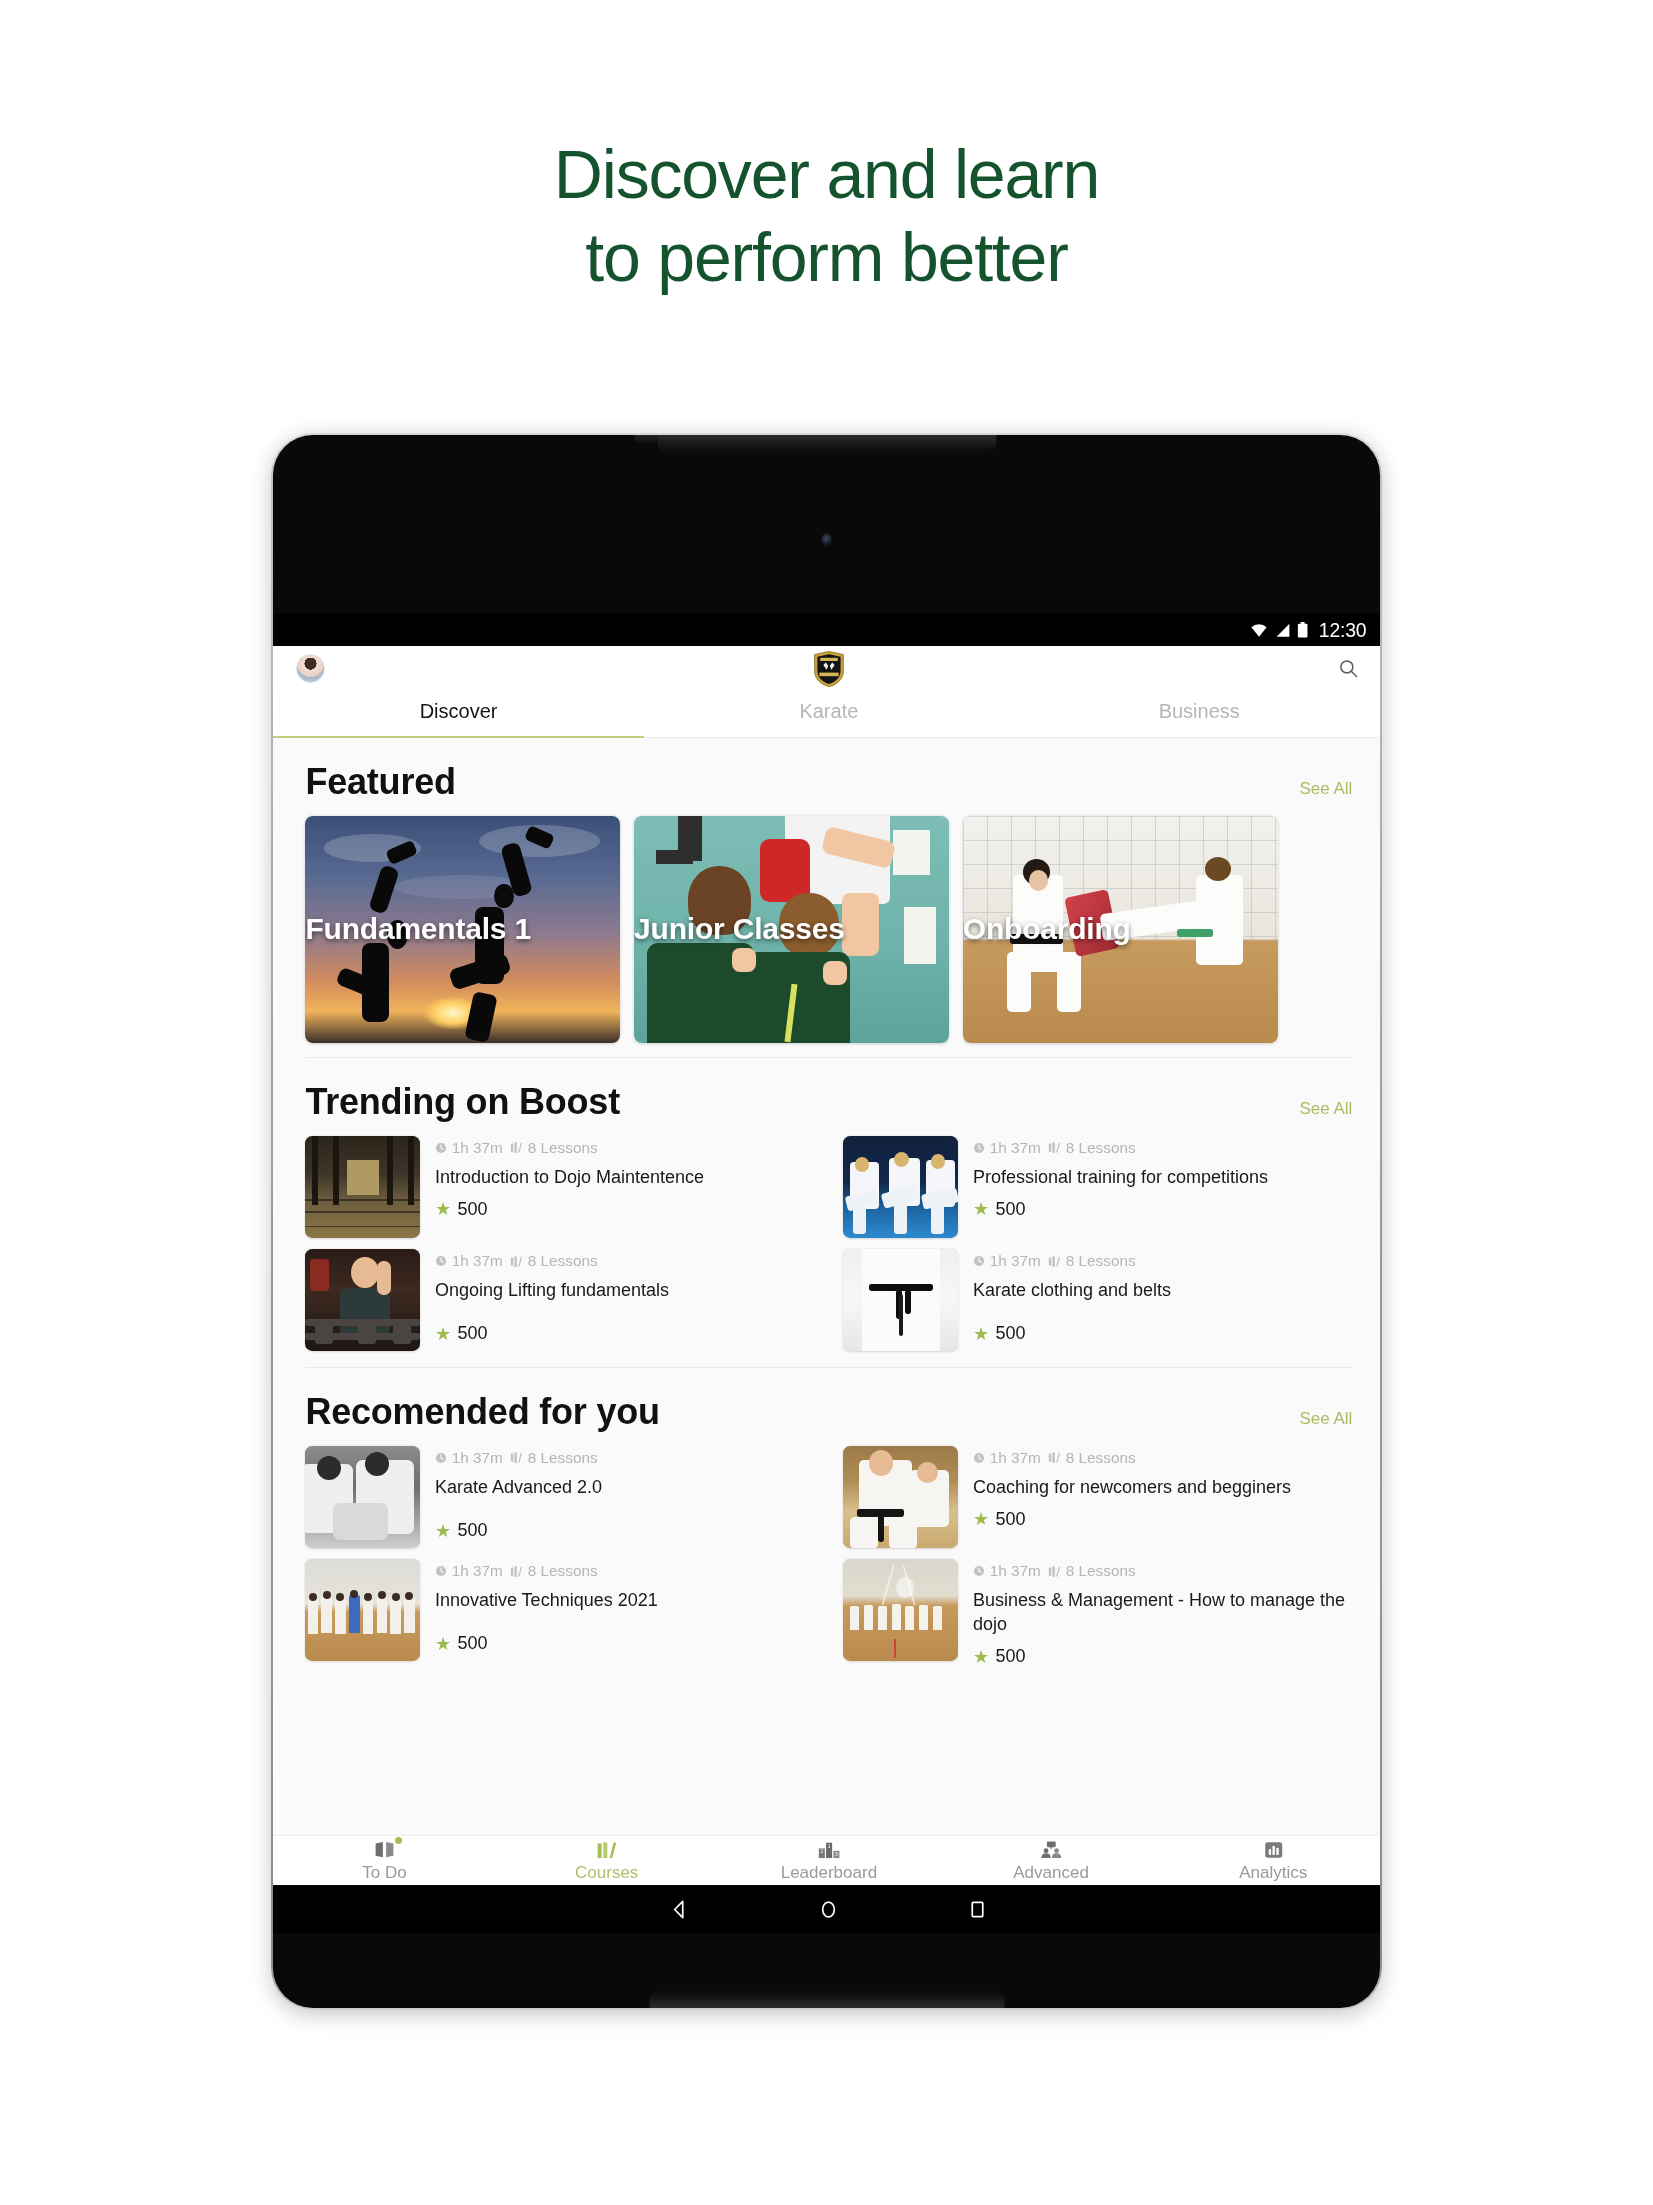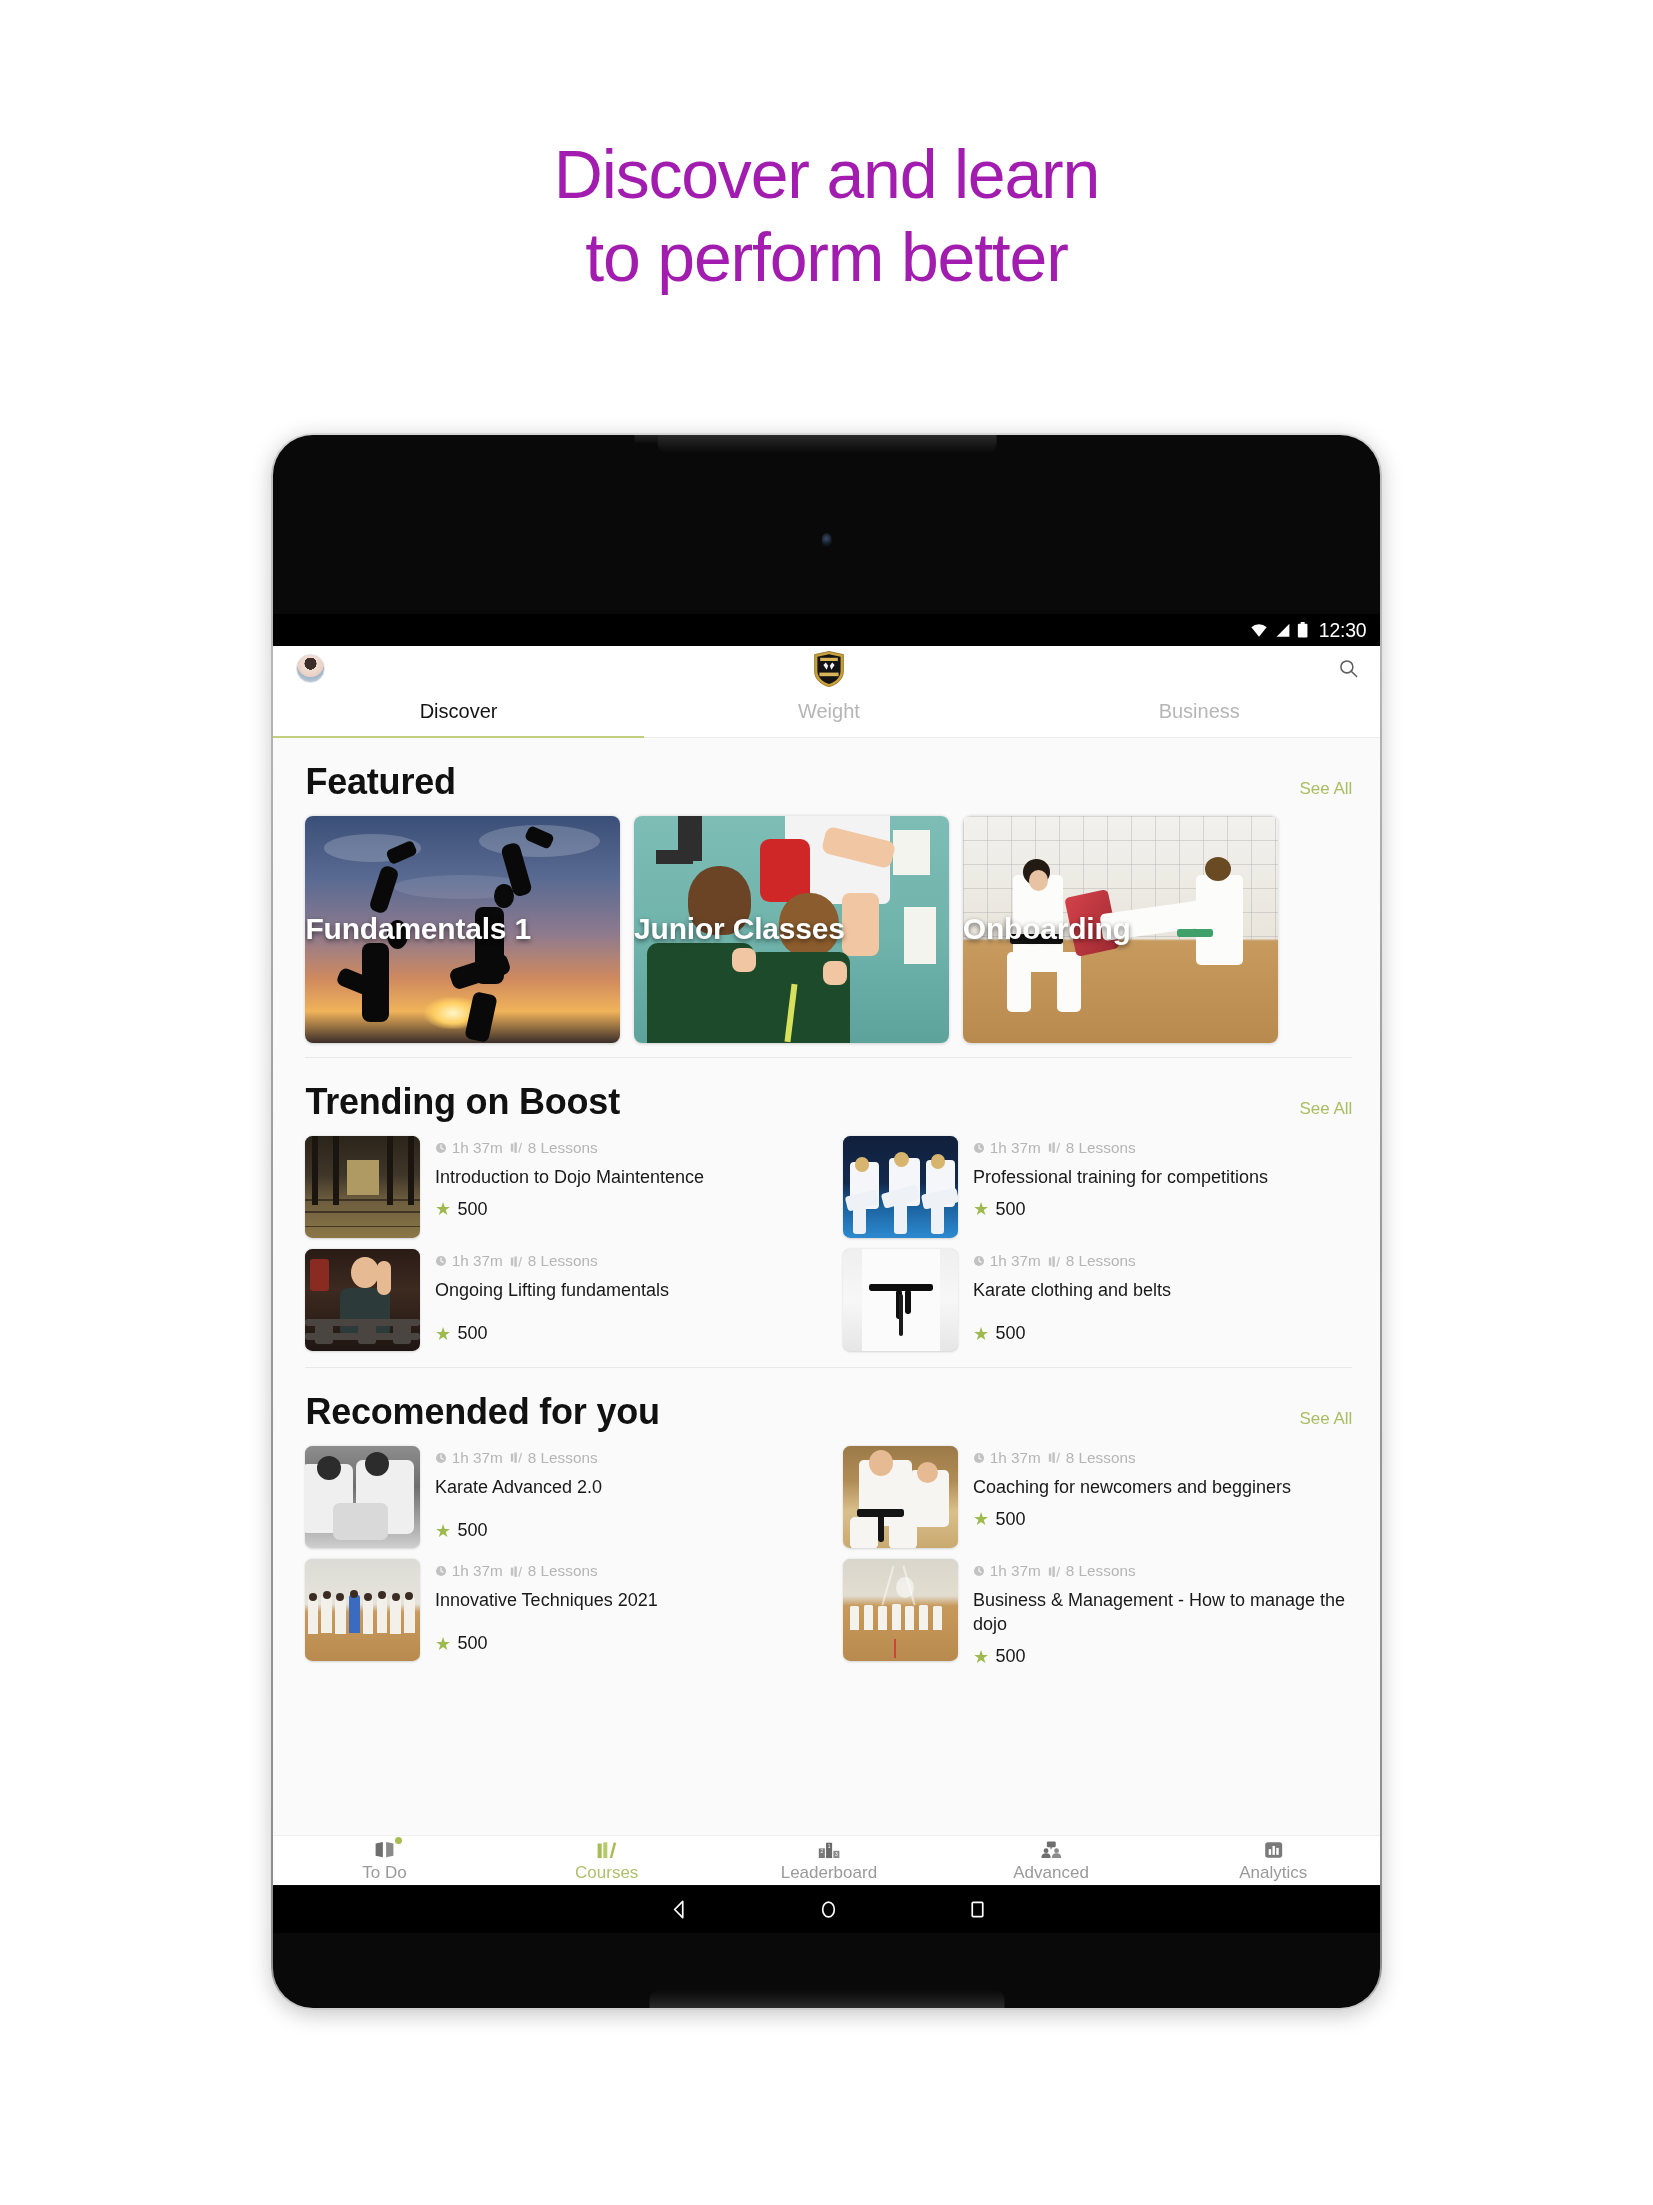--- a/index.html
+++ b/index.html
@@ -13,21 +13,21 @@
   
   .headline {
     position: absolute;
     top: 133px; left: 0; width: 1653px;
     text-align: center;
     font-family: "Liberation Sans", sans-serif;
     font-size: 68px;
     line-height: 1.22;
     font-weight: 400;
     letter-spacing: -1.2px;
-    color: #a21caf;
+    color: #14532d;
   }
   .headline .l2 { display: block; }
 
   
   .device {
     position: absolute;
     left: 271px; top: 433px;
     width: 1111px; height: 1577px;
     background: linear-gradient(180deg,#d8d8d8 0%, #bfbfbf 3%, #9a9a9a 50%, #8d8d8d 97%, #cfcfcf 100%);
     border-radius: 42px;
@@ -355,21 +355,21 @@
         <div class="search-btn">
           <svg width="21" height="21" viewBox="0 0 26 26">
             <circle cx="11" cy="11" r="7.4" fill="none" stroke="#5e5e5e" stroke-width="1.9"></circle>
             <line x1="16.4" y1="16.4" x2="23" y2="23" stroke="#5e5e5e" stroke-width="1.9" stroke-linecap="round"></line>
           </svg>
         </div>
       </div>
 
       <div class="tabs">
         <div class="tab active">Discover</div>
-        <div class="tab">Weight</div>
+        <div class="tab">Karate</div>
         <div class="tab">Business</div>
       </div>
 
       <div class="content">
 
         <div class="section">
           <div class="section-head">
             <div class="section-title">Featured</div>
             <div class="see-all">See All</div>
           </div>

